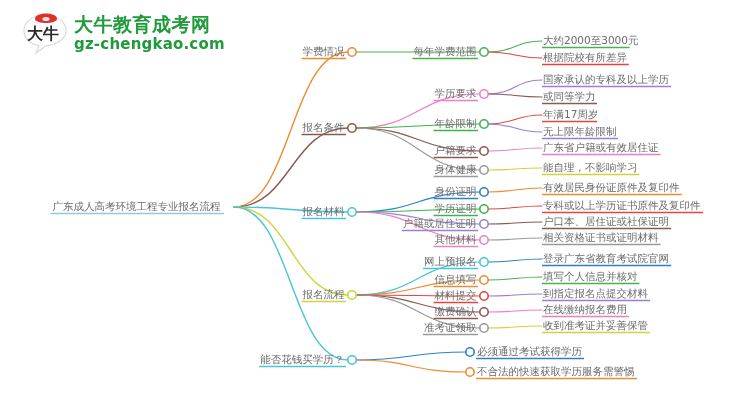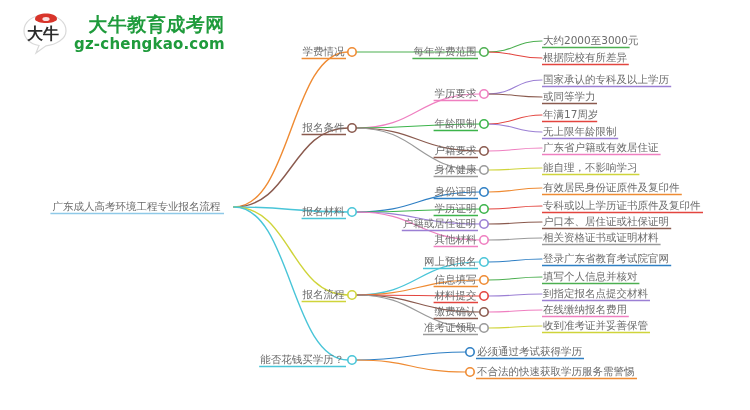--- a/index.html
+++ b/index.html
@@ -32,21 +32,20 @@
   }
   #logo-mark {
     position: absolute;
     left: 0; top: 2px;
     width: 46px; height: 44px;
   }
   #logo-text-wrap {
     position: absolute;
     left: 52px;
     top: 3px;
-    text-align: right;
   }
   #logo-title {
     font-size: 19px;
     font-weight: bold;
     color: #1f9b3c;
     letter-spacing: 0.5px;
     line-height: 22px;
     white-space: nowrap;
   }
   #logo-sub {

